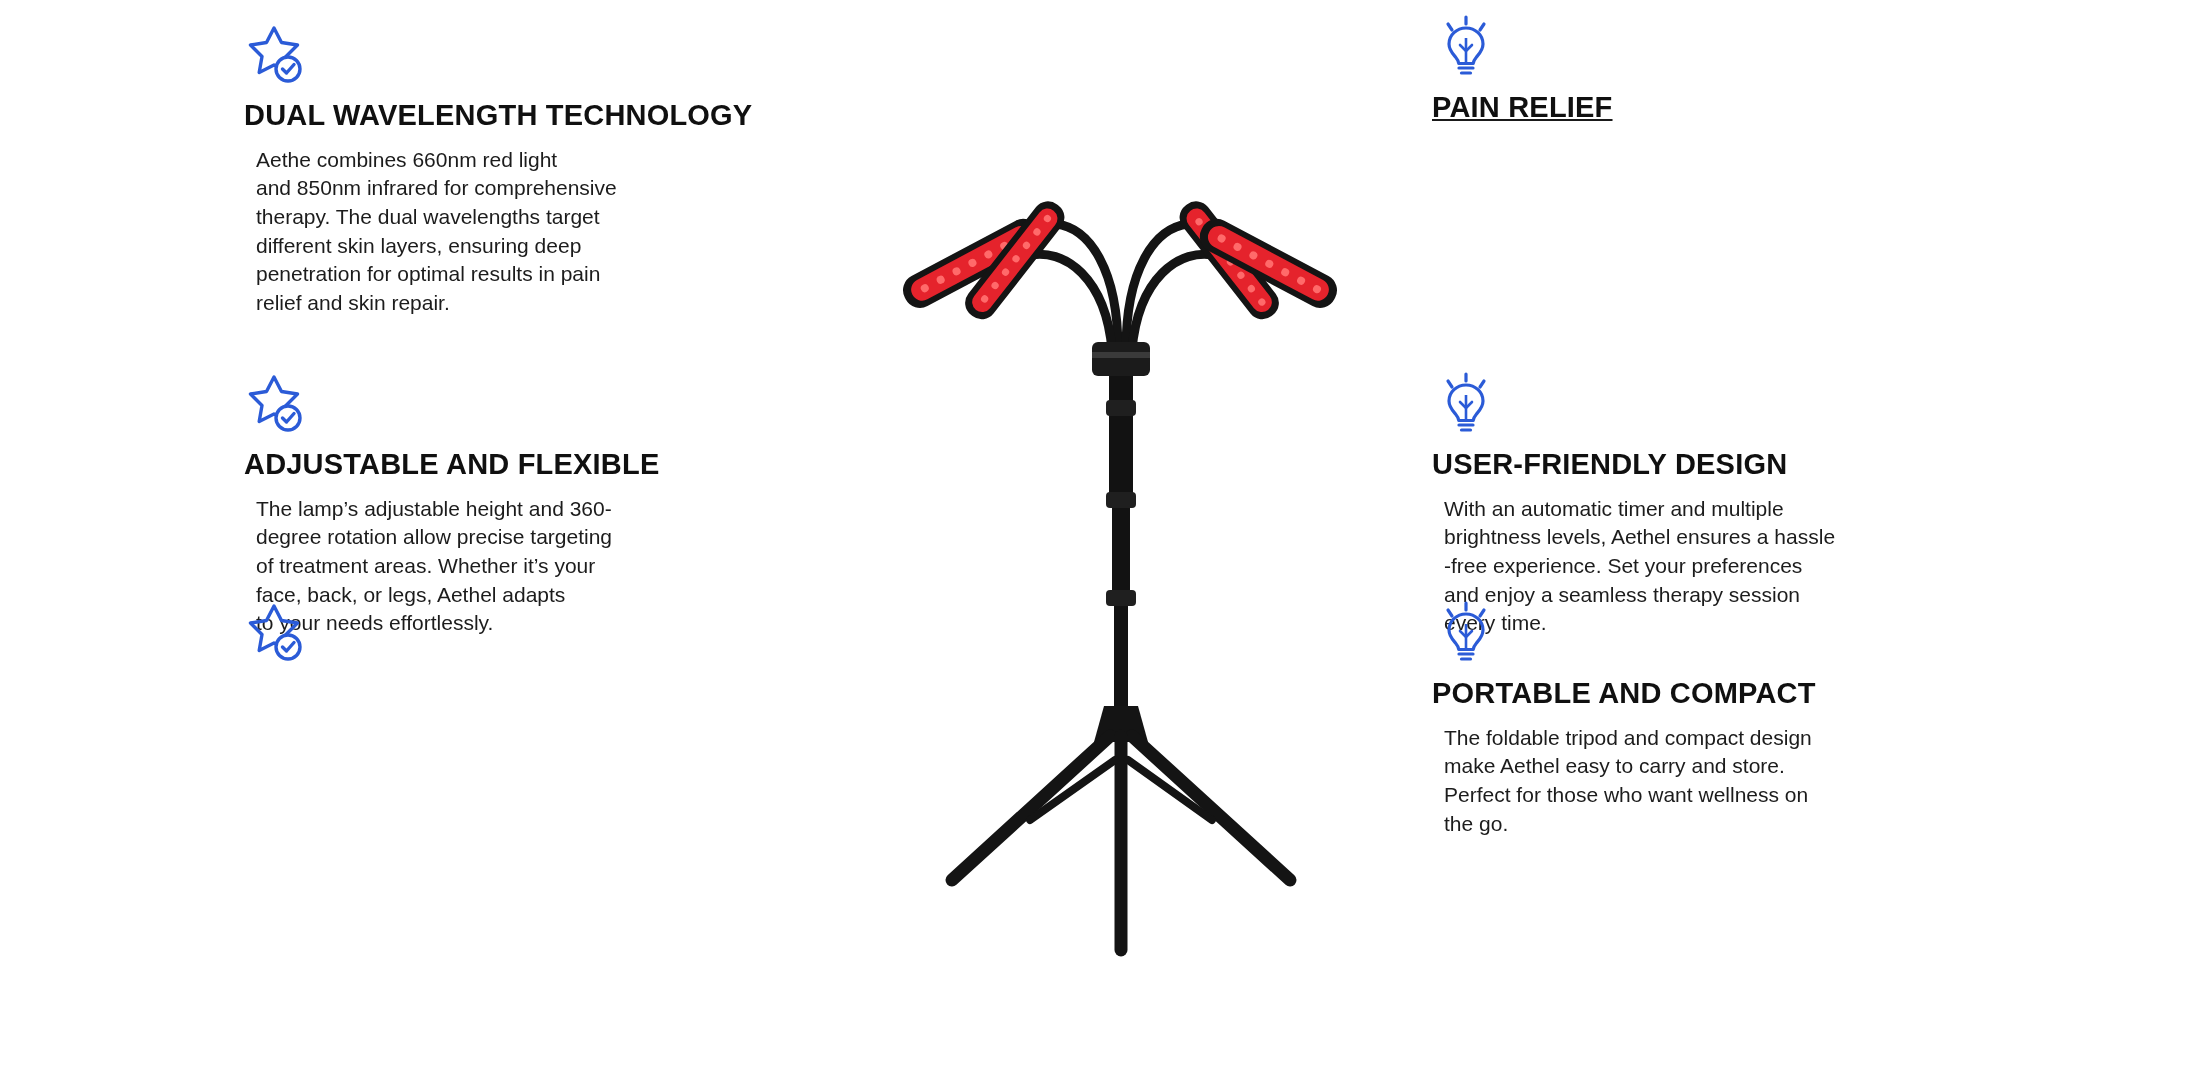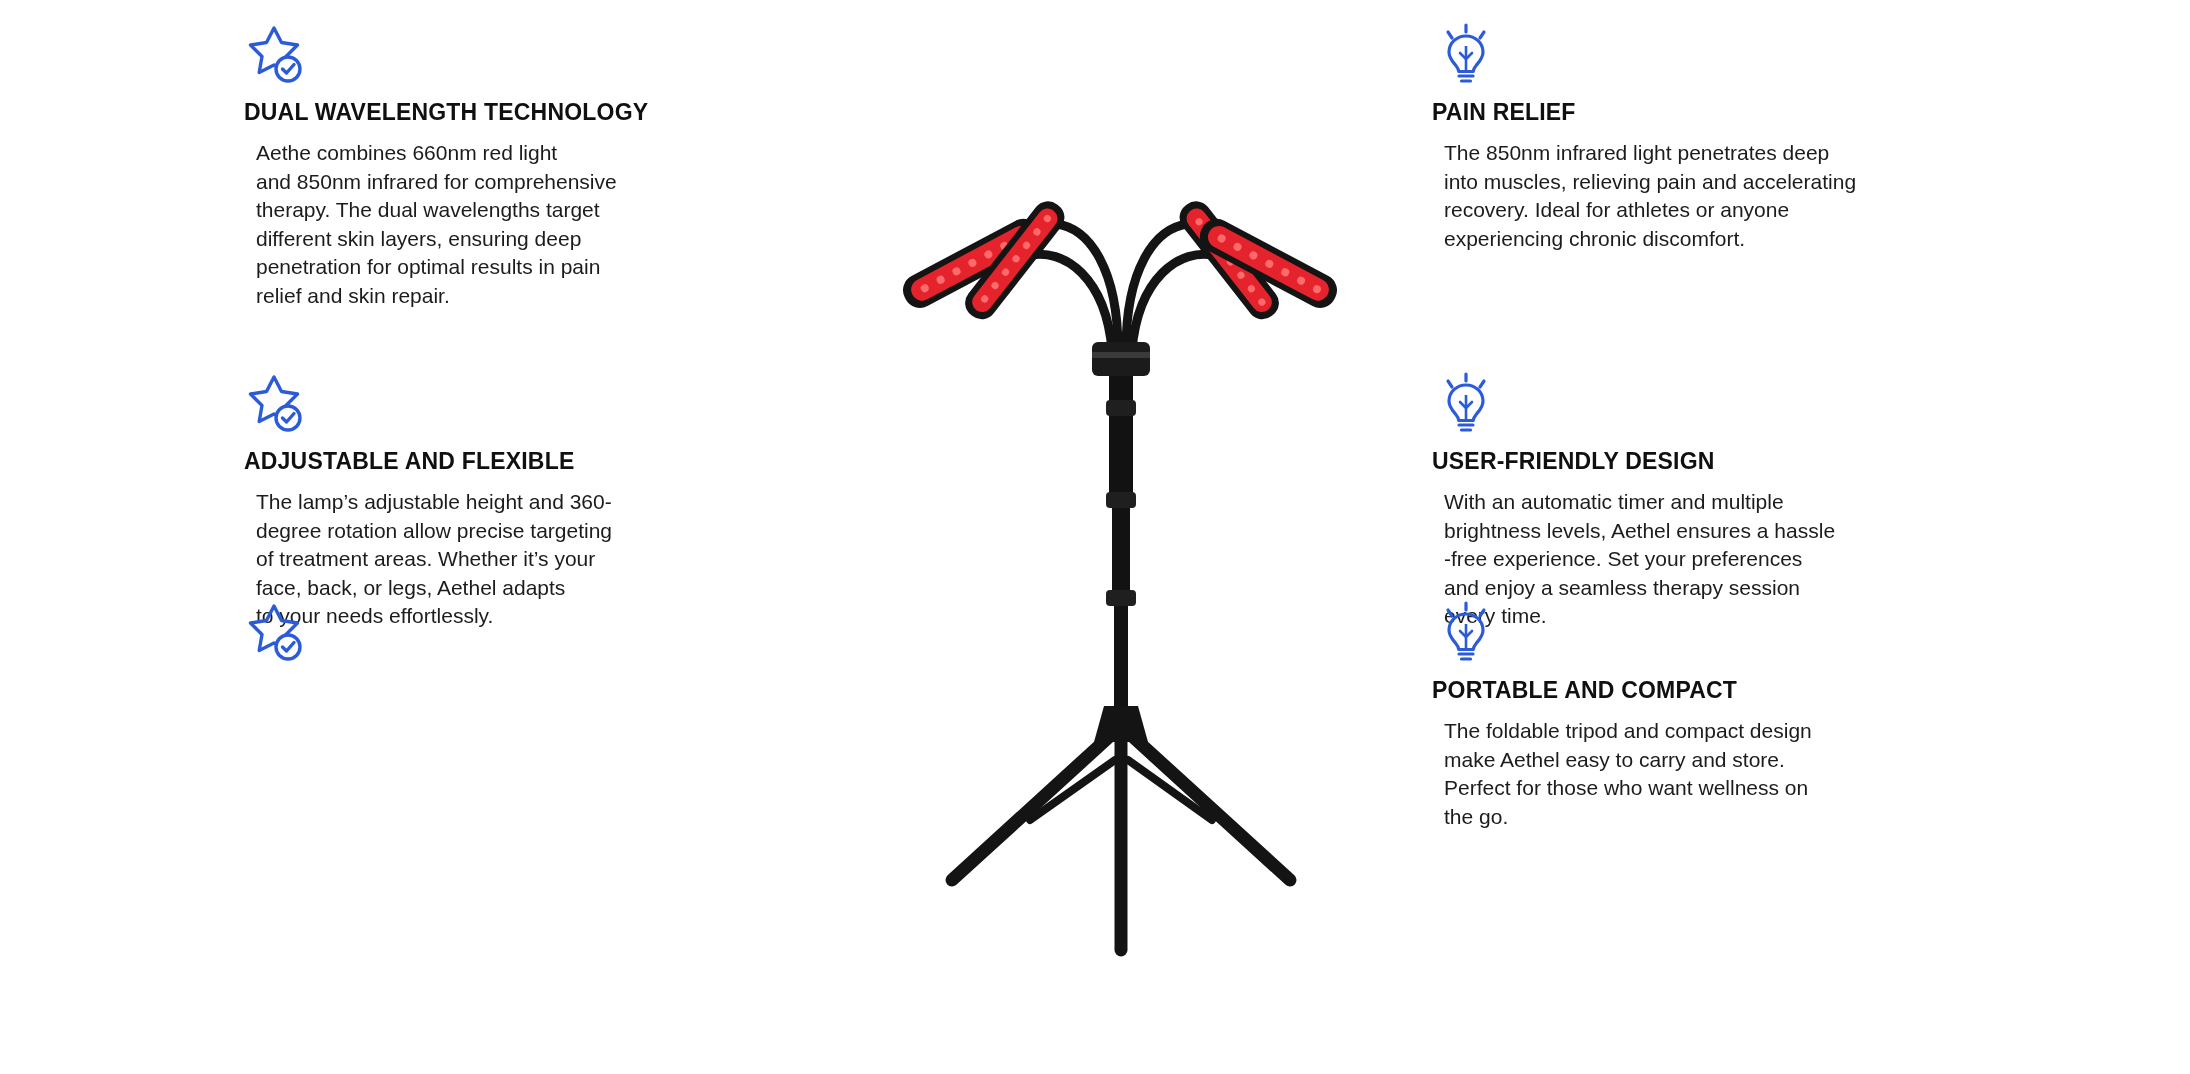--- a/index.html
+++ b/index.html
@@ -35,21 +35,21 @@
     position: absolute;
     width: 560px;
   }
 
   .feature .icon-wrap {
     height: 78px;
     display: block;
   }
 
   .feature-title {
-    font-size: 23px;
+    font-size: 29px;
     font-weight: bold;
     letter-spacing: 0.2px;
     color: #101010;
     margin: 0 0 14px 0;
     line-height: 1.1;
   }
 
   .feature-body {
     font-size: 21px;
     line-height: 1.36;
@@ -57,21 +57,21 @@
     margin: 12px;
     white-space: pre-line;
   }
 
   
   .f-left-1 { top: 22px; }
   .f-left-2 { top: 371px; }
   .f-left-3 { top: 600px; }
 
   
-  .f-right-1 { top: 22px; }
+  .f-right-1 { top: 14px; text-decoration: underline; }
   .f-right-2 { top: 371px; }
   .f-right-3 { top: 600px; }
 
   
   .icon-star, .icon-bulb { display: block; }
 
   
   .product {
     position: absolute;
     left: 860px;
@@ -231,24 +231,20 @@
             <path d="M52 10 L48 16"></path>
           </g>
           <path d="M34 14 C24.5 14 17 21.2 17 30 C17 36 20.5 39.5 23.5 43 C25.5 45.4 26.5 47.2 26.8 49.5 L41.2 49.5 C41.5 47.2 42.5 45.4 44.5 43 C47.5 39.5 51 36 51 30 C51 21.2 43.5 14 34 14 Z" stroke="#2b5bd7" stroke-width="3.2" fill="none" stroke-linejoin="round"></path>
           <path d="M27 54 L41 54" stroke="#2b5bd7" stroke-width="3.2" stroke-linecap="round"></path>
           <path d="M29.5 59 L38.5 59" stroke="#2b5bd7" stroke-width="3.2" stroke-linecap="round"></path>
           <path d="M34 24 L34 49" stroke="#2b5bd7" stroke-width="2.6"></path>
           <path d="M28 31 L34 37 L40 31" stroke="#2b5bd7" stroke-width="2.6" fill="none" stroke-linecap="round" stroke-linejoin="round"></path>
         </svg>
       </div>
       <h3 class="feature-title">PAIN RELIEF</h3>
-      <p class="feature-body">The 850nm infrared light penetrates deep
-into muscles, relieving pain and accelerating
-recovery. Ideal for athletes or anyone
-experiencing chronic discomfort.</p>
     </div>
 
     <div class="feature f-right-2">
       <div class="icon-wrap">
         <svg class="icon-bulb" width="68" height="68" viewBox="0 0 68 68" fill="none">
           <g stroke="#2b5bd7" stroke-width="3.2" stroke-linecap="round">
             <path d="M34 3 L34 10"></path>
             <path d="M16 10 L20 16"></path>
             <path d="M52 10 L48 16"></path>
           </g>

